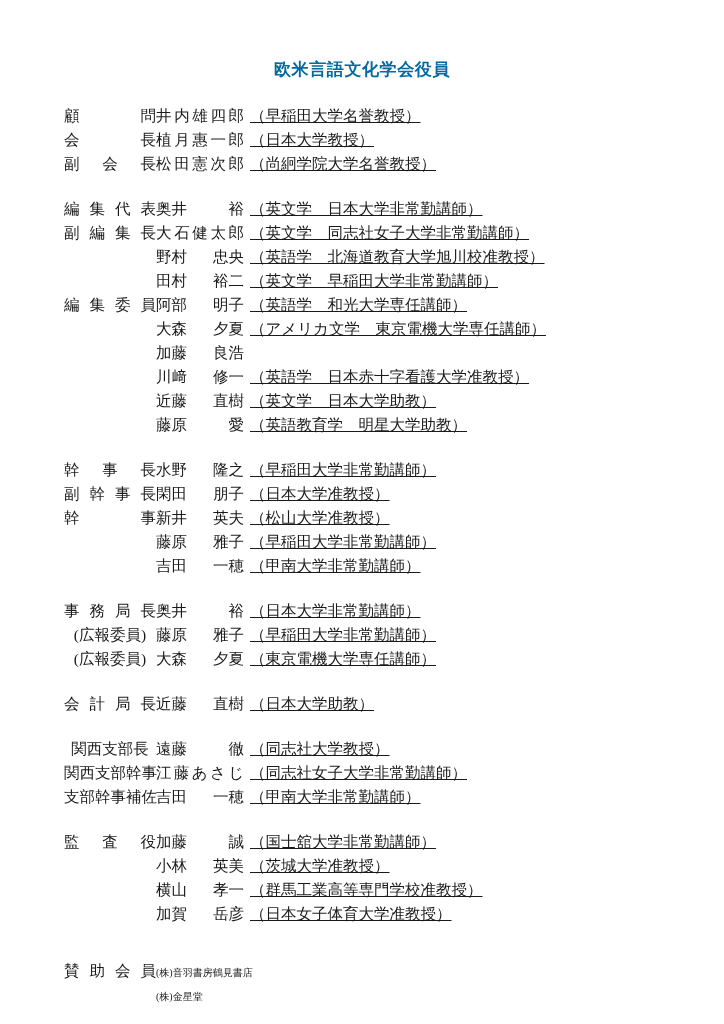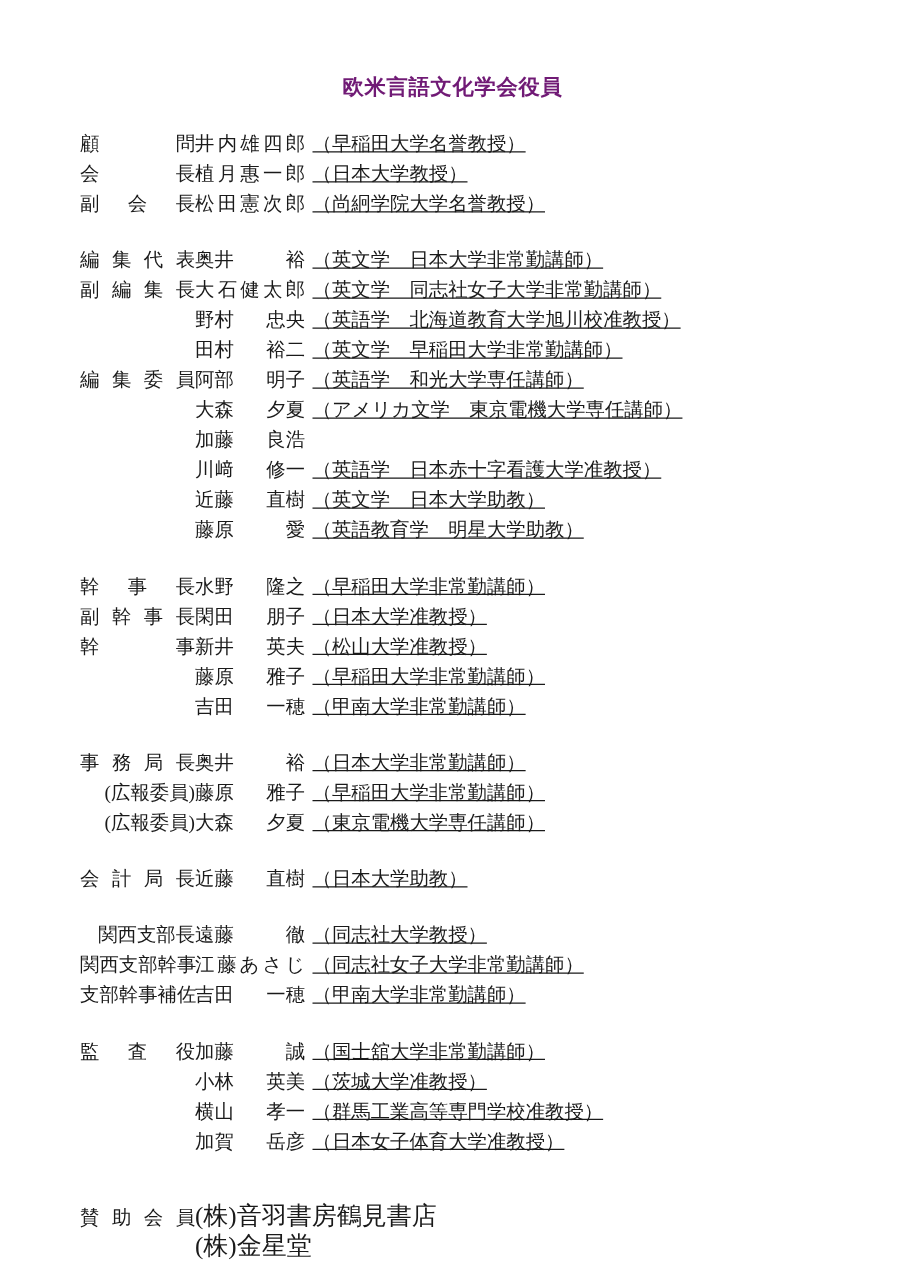--- a/index.html
+++ b/index.html
@@ -25,21 +25,21 @@
   #doc-title {
     position: absolute;
     left: 0;
     top: 58px;
     width: 724px;
     text-align: center;
     font-family: "DejaVu Sans", "Liberation Sans", sans-serif;
     font-weight: bold;
     font-size: 17px;
     letter-spacing: 0.6px;
-    color: #701a75;
+    color: #0369a1;
   }
   #roster {
     position: absolute;
     left: 64px;
     top: 104px;
     width: 640px;
   }
   .group {
     margin: 0 0 21px 0;
   }
@@ -54,39 +54,39 @@
   .role {
     width: 92px;
     flex: 0 0 92px;
     font-size: 15.5px;
     display: flex;
     justify-content: space-between;
     overflow: visible;
   }
   .role.plain {
     display: block;
-    text-align: right;
+    text-align: center;
   }
   .role .ch { display: inline-block; }
   .name {
     width: 92px;
     flex: 0 0 92px;
     font-size: 15.5px;
     display: flex;
     justify-content: space-between;
     padding-right: 4px;
     box-sizing: border-box;
   }
   .affil {
     font-size: 15.5px;
     padding-left: 2px;
     text-decoration: underline;
   }
   .org-line {
-    font-size: 20px;
+    font-size: 10px;
     margin-top: 14px;
   }
 </style>
 </head>
 <body>
 
 <div id="page">
 
   <div id="doc-title">欧米言語文化学会役員</div>
 

